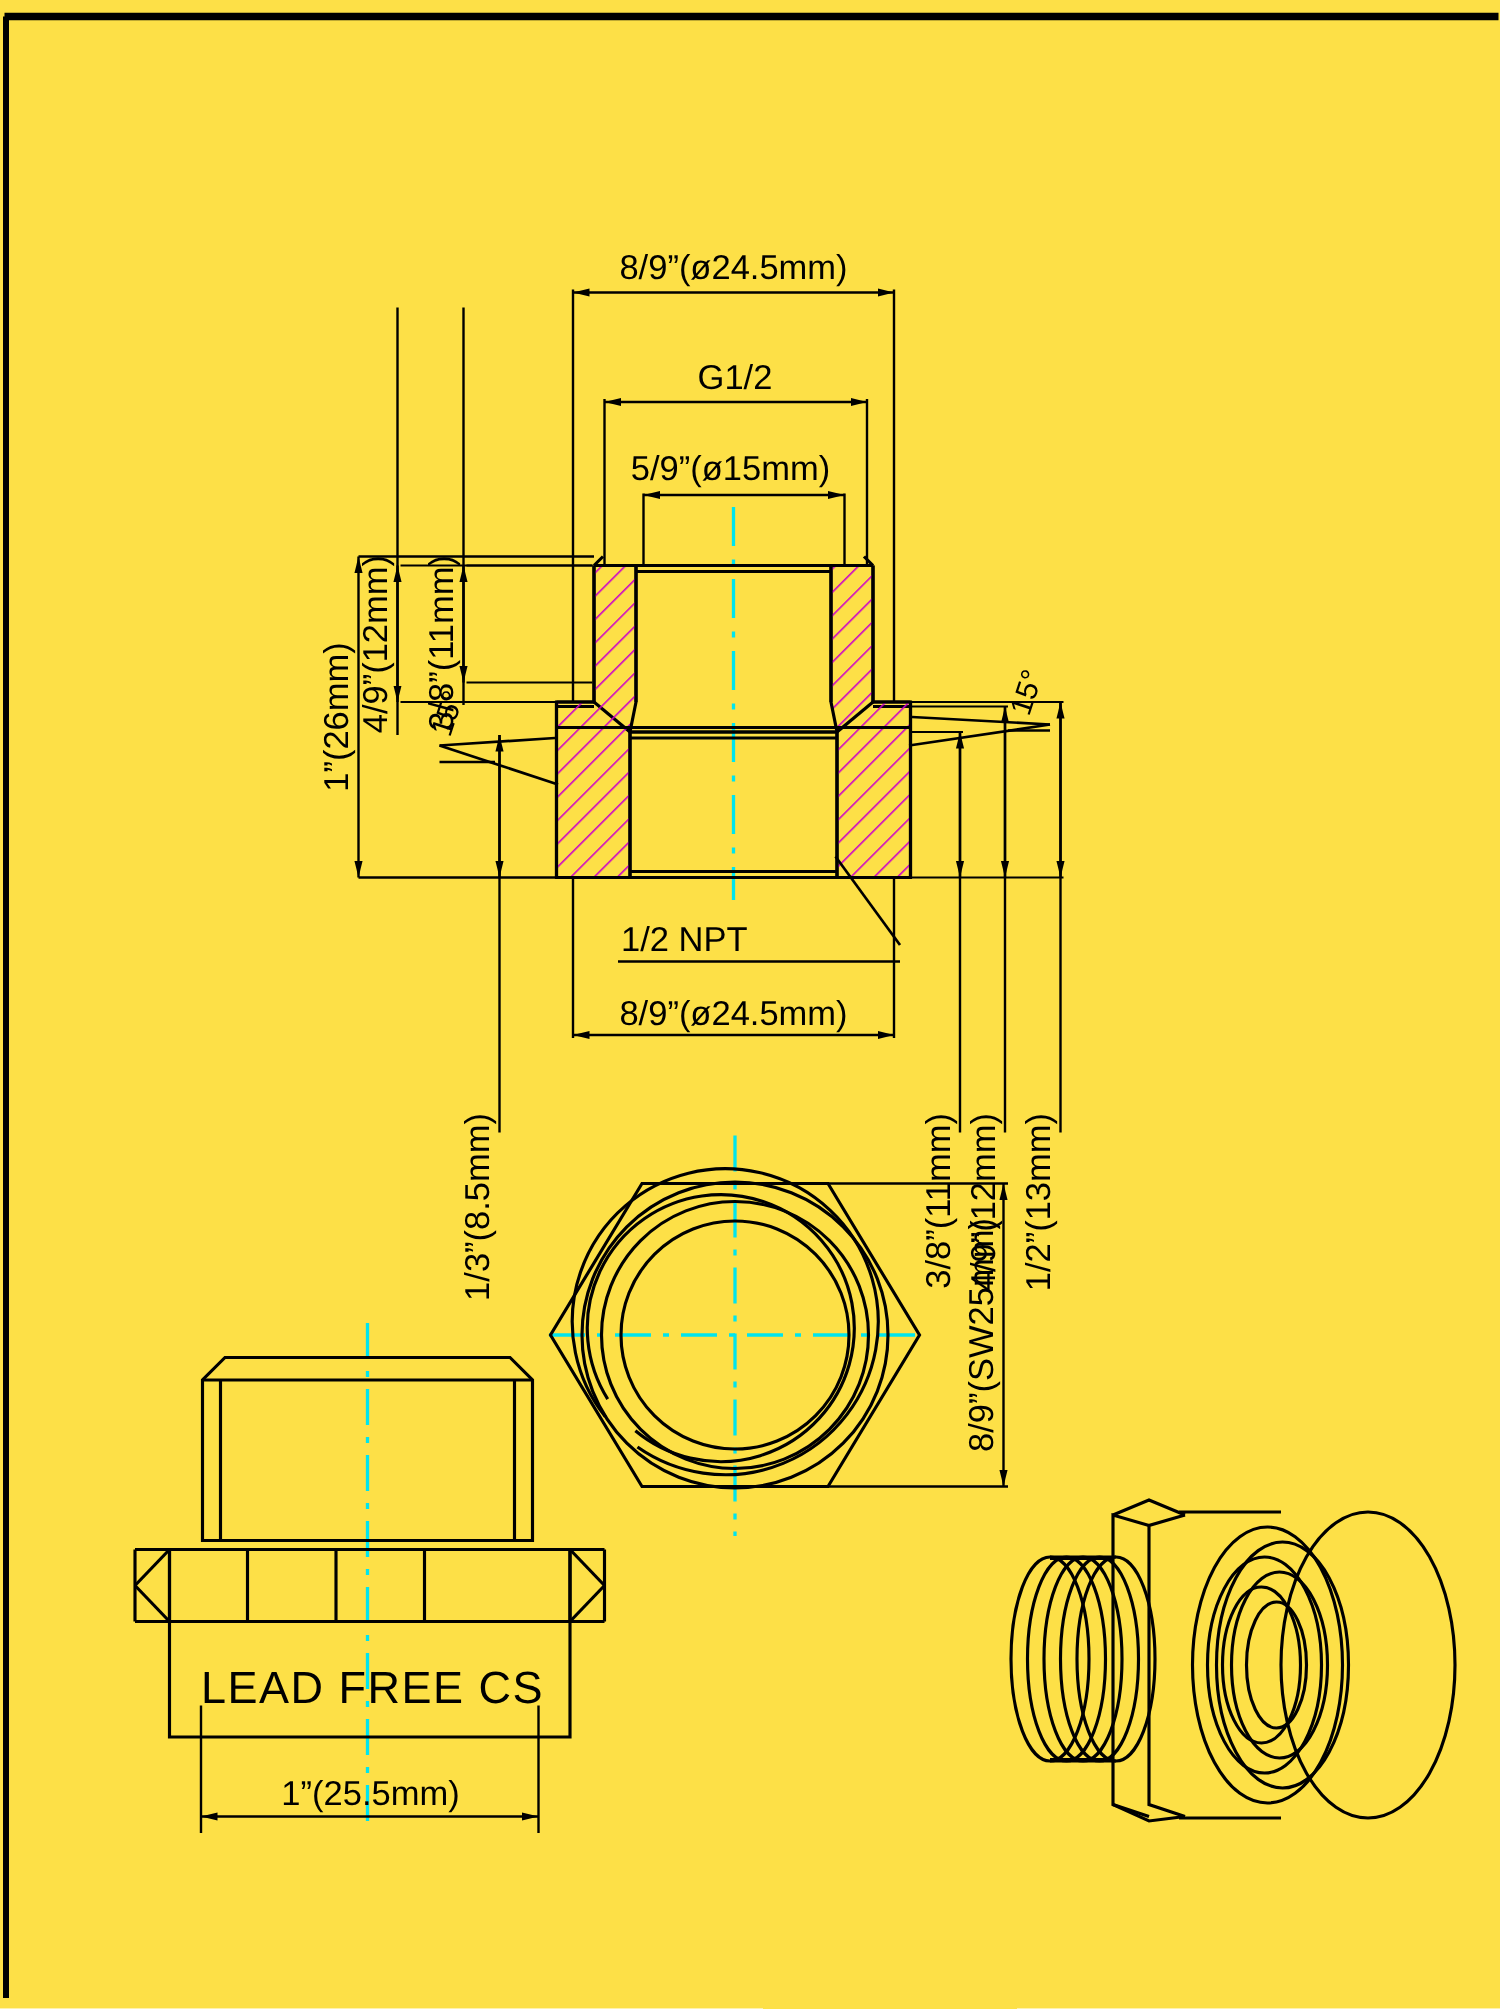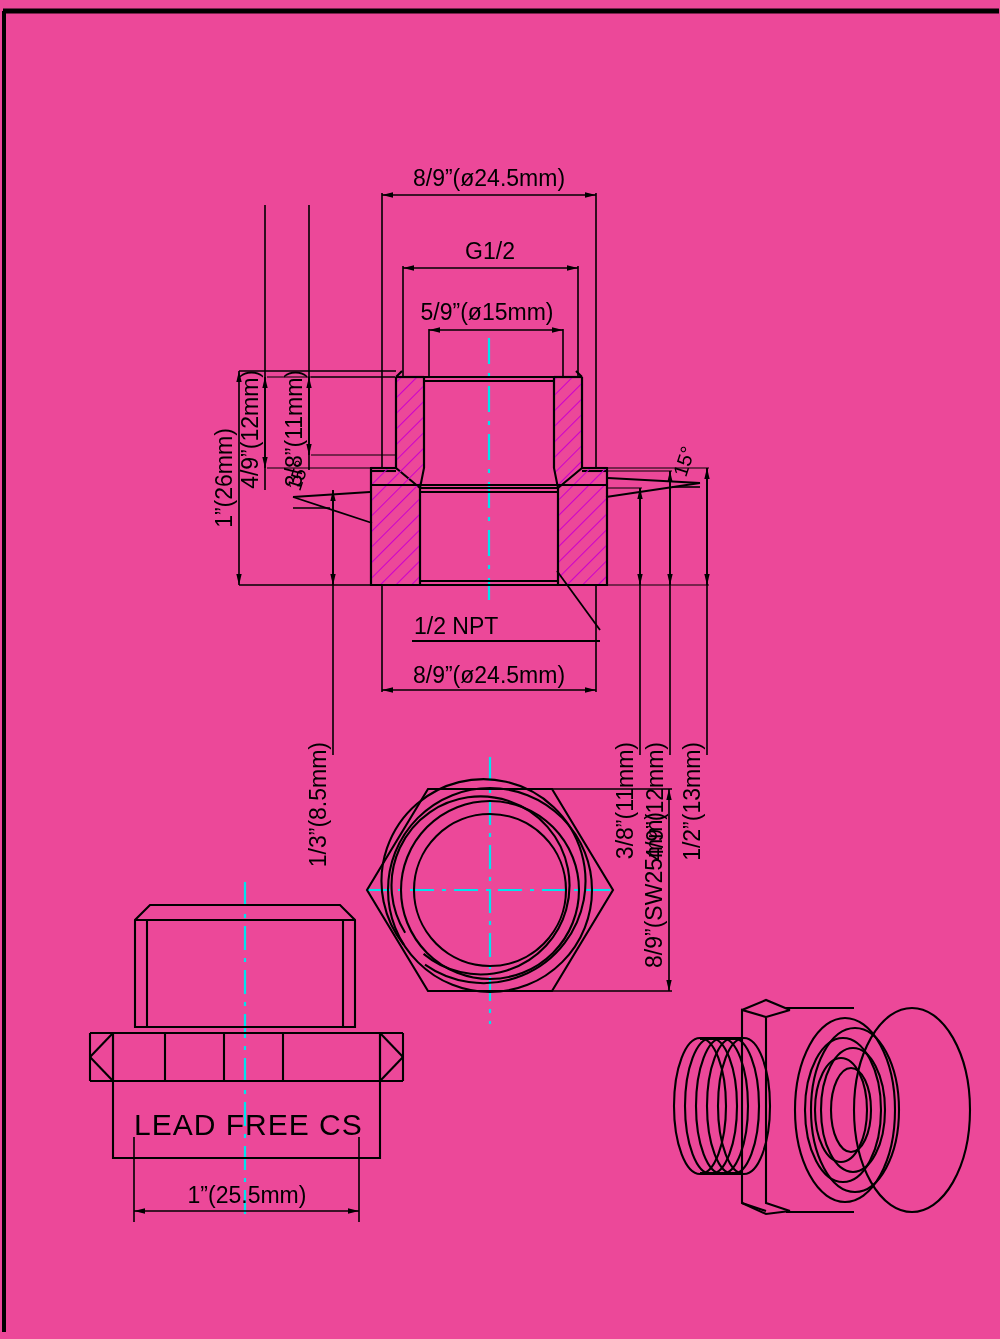--- a/index.html
+++ b/index.html
@@ -8,21 +8,21 @@
     padding: 0;
     background: #ffffff;
   }
   body {
     font-family: "Liberation Sans", sans-serif;
   }
   #sheet {
     position: relative;
     width: 1000px;
     height: 1339px;
-    background: #ec4899;
+    background: #fde047;
     overflow: hidden;
   }
   #drawing-svg {
     position: absolute;
     left: 0;
     top: 0;
     width: 1000px;
     height: 1339px;
   }
   .dim-text {

